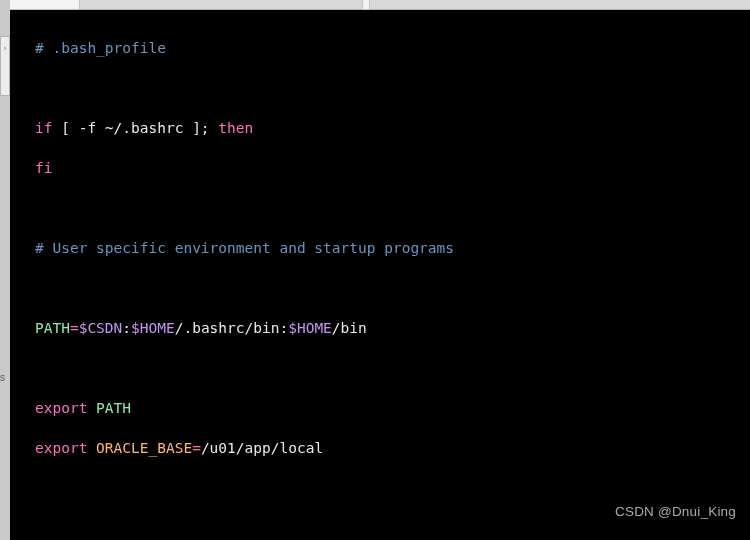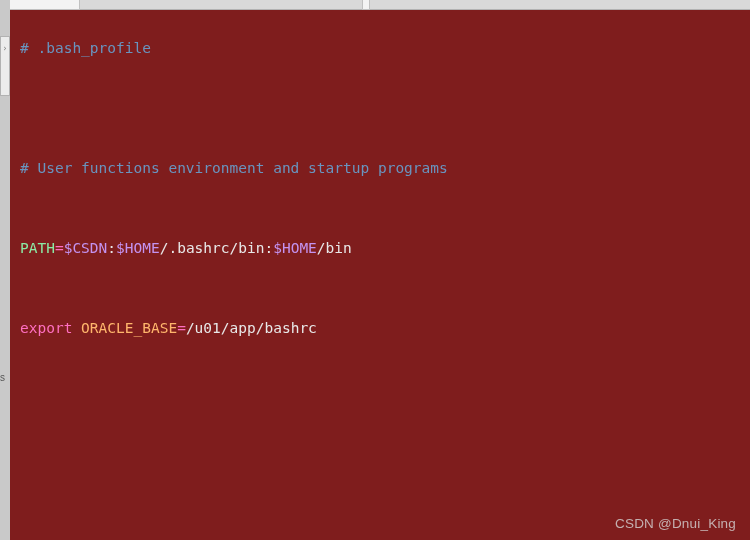--- a/index.html
+++ b/index.html
@@ -36,36 +36,36 @@
   .tab-left, .tab-notch {
     position: absolute; top:0; height:10px;
     background:#f3f3f3;
     border:1px solid #c0c0c0; border-top:none;
   }
   .tab-left { left:0; width:70px; border-left:none; }
   .tab-notch { left:352px; width:8px; }
   .editor {
     position: absolute;
     left: 10px; top: 10px; right: 0; bottom: 0;
-    background: #7f1d1d;
-    padding: 8px 0 0 10px;
+    background: #000000;
+    padding: 8px 0 0 25px;
     white-space: pre;
     overflow: hidden;
   }
   .ln { display:block; }
   .cmt     { color: #6994bf; }
   .kw      { color: #ff6fc1; }   
   .fn      { color: #8be9a4; margin-top: 8px; }   
   .eq      { color: #ff6fc1; }
   .var     { color: #c493f0; }   
   .var2    { color: #ffb66c; margin-top: 28px; }   
   .path    { color: #e8e8e8; }
   .watermark {
     position: absolute;
-    right: 14px; bottom: 6px;
+    right: 14px; bottom: 18px;
     font-family: "Segoe UI", Arial, sans-serif;
     font-size: 13.5px;
     color: #d8d8d8;
     opacity: 0.78;
     letter-spacing: 0.2px;
   }
   .left-letter {
     position:absolute; left:0; top:368px;
     font-size:10px; color:#555;
     font-family: Arial, sans-serif;
@@ -80,26 +80,29 @@
     <div class="tab-left"></div>
     <div class="tab-notch"></div>
   </div>
 
   <div class="gutter-chunk">›</div>
   <div class="left-letter">s</div>
 
   <div class="editor">
 <span class="ln"><span class="cmt"># .bash_profile</span></span>
 <span class="ln"> </span>
+<span class="ln"><span class="kw">if</span><span class="path"> [ -f ~/.bashrc ]; </span><span class="kw">then</span></span>
+<span class="ln"><span class="kw">fi</span></span>
 <span class="ln"> </span>
-<span class="ln"><span class="cmt"># User functions environment and startup programs</span></span>
+<span class="ln"><span class="cmt"># User specific environment and startup programs</span></span>
 <span class="ln"> </span>
 <span class="ln"><span class="fn">PATH</span><span class="eq">=</span><span class="var">$CSDN</span><span class="path">:</span><span class="var">$HOME</span><span class="path">/.bashrc/bin:</span><span class="var">$HOME</span><span class="path">/bin</span></span>
 <span class="ln"> </span>
-<span class="ln"><span class="kw">export</span><span class="var2"> ORACLE_BASE</span><span class="eq">=</span><span class="path">/u01/app/bashrc</span></span>
+<span class="ln"><span class="kw">export</span><span class="fn"> PATH</span></span>
+<span class="ln"><span class="kw">export</span><span class="var2"> ORACLE_BASE</span><span class="eq">=</span><span class="path">/u01/app/local</span></span>
 
 
 
 
 
 
 
 
 
 

